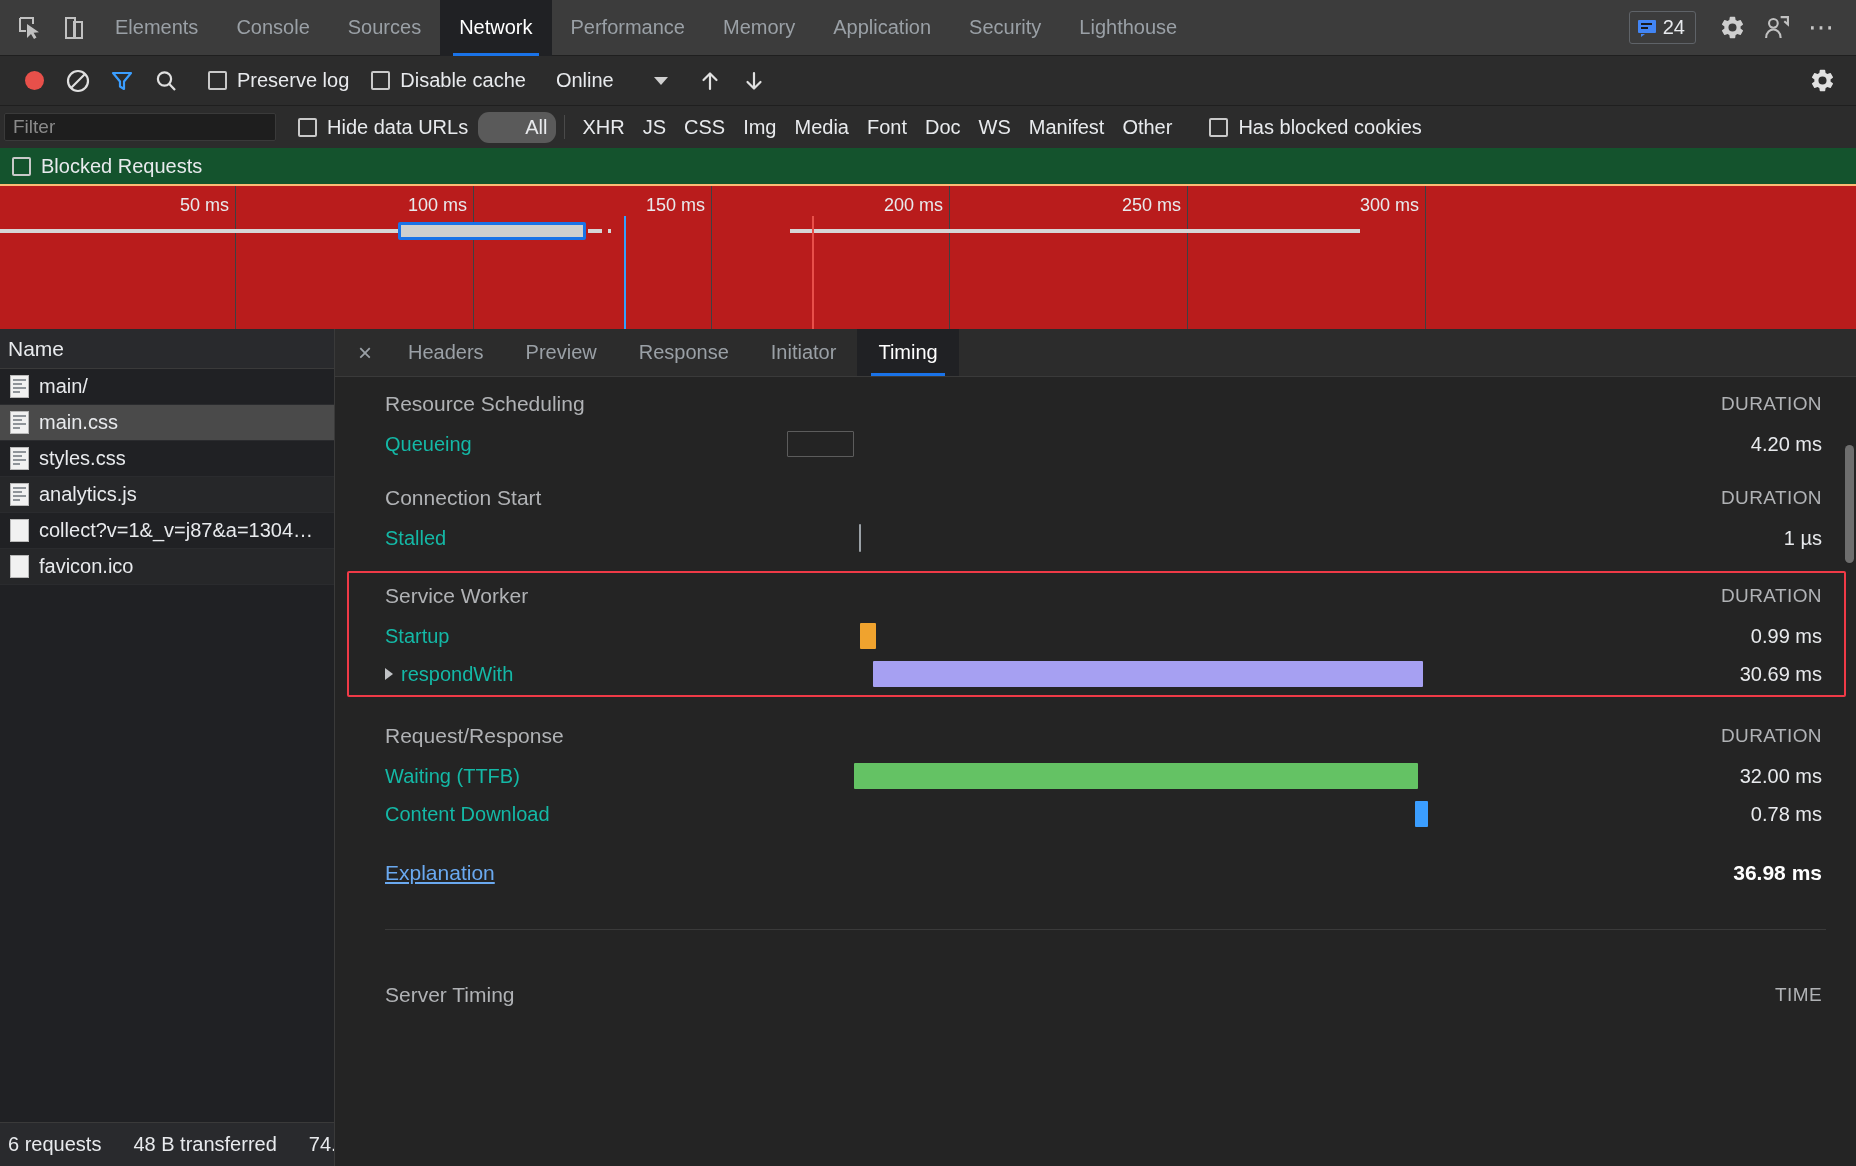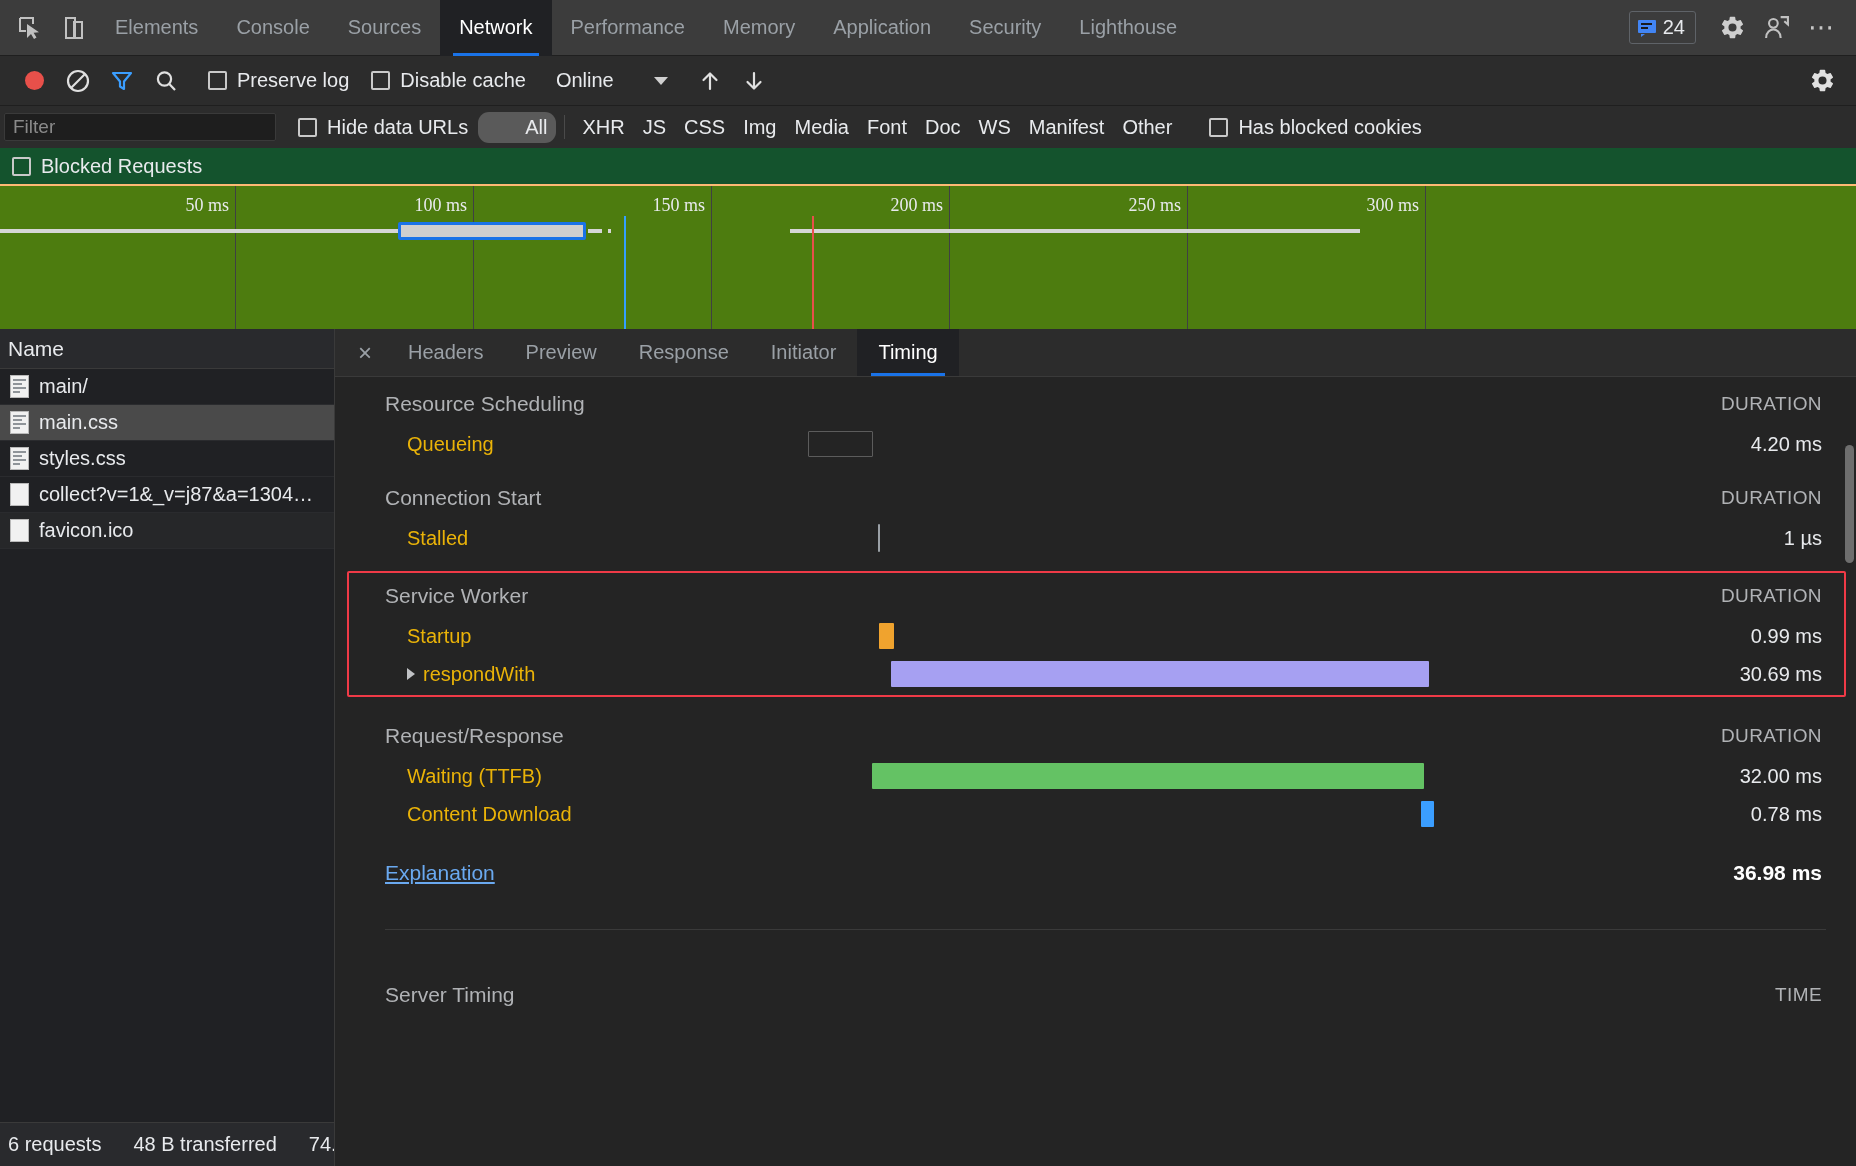--- a/index.html
+++ b/index.html
@@ -99,21 +99,21 @@
 
   
   .blockedrow {
     height: 38px; min-height: 38px;
     background: #14532d;
     display: flex; padding-left: 12px;
     border-bottom: 2px solid #fdba74;
   }
 
   
-  .overview { height: 143px; min-height: 143px; background: #4d7c0f; position: relative; overflow: hidden; font-family: Liberation Serif, serif; }
+  .overview { height: 143px; min-height: 143px; background: #b91c1c; position: relative; overflow: hidden; }
   .ruler { position: absolute; inset: 0; }
   .rtick { position: absolute; top: 0; bottom: 0; width: 1px; background: #3f4042; }
   .rlabel { position: absolute; top: 9px; font-size: 18px; color: #e8eaed; transform: translateX(-100%); padding-right: 6px; }
   .ov-bar { position: absolute; height: 4px; background: #d6d6d6; }
   .ov-sel {
     position: absolute; border: 3px solid #1a73e8; background: #cfcfcf;
     border-radius: 2px;
   }
   .ov-vline { position: absolute; width: 2px; top: 30px; bottom: 0; }
   .ov-dot { position: absolute; width: 3px; height: 4px; background: #d6d6d6; }
@@ -187,21 +187,21 @@
   .tsec-head {
     display: flex; align-items: center; justify-content: space-between;
     height: 42px; padding: 0 30px 0 26px;
   }
   .tsec-title { font-size: 21px; color: #b0b2b5; }
   .tsec-dur { font-size: 19px; color: #b0b2b5; letter-spacing: .4px; }
   .trow {
     display: flex; align-items: center;
     height: 38px; padding: 0 30px 0 26px; position: relative;
   }
-  .trow-label { font-size: 20px; color: #eab308; width: 330px; flex: 0 0 auto; display: flex; align-items: center; gap: 6px; margin-left: 22px; }
+  .trow-label { font-size: 20px; color: #14b8a6; width: 330px; flex: 0 0 auto; display: flex; align-items: center; gap: 6px; }
   .tri { width: 0; height: 0; border-top: 6px solid transparent; border-bottom: 6px solid transparent; border-left: 8px solid #c0c2c5; margin-right: 2px; }
   .trow-track { flex: 1; position: relative; height: 28px; }
   .tbar { position: absolute; top: 50%; transform: translateY(-50%); height: 26px; border-radius: 1px; }
   .tbar.hollow { background: transparent; border: 1px solid #5c5c5c; }
   .tbar.thin { height: 28px; width: 2px; background: #9aa0a6; }
   .trow-dur { font-size: 20px; color: #e8eaed; width: 145px; text-align: right; flex: 0 0 auto; }
   .explain-row { display: flex; align-items: center; height: 52px; padding: 0 30px 0 26px; }
   .explain-link { font-size: 21px; color: #6aa9f0; text-decoration: underline; cursor: pointer; }
   .explain-total { margin-left: auto; font-size: 21px; font-weight: bold; color: #ffffff; }
   .hl-box {
@@ -413,20 +413,24 @@
           <span class="rl-name">main/</span>
         </div>
         <div class="rl-row selected">
           <span class="doc-ico lines"></span>
           <span class="rl-name">main.css</span>
         </div>
         <div class="rl-row">
           <span class="doc-ico lines"></span>
           <span class="rl-name">styles.css</span>
         </div>
+        <div class="rl-row alt">
+          <span class="doc-ico lines"></span>
+          <span class="rl-name">analytics.js</span>
+        </div>
         <div class="rl-row">
           <span class="doc-ico"></span>
           <span class="rl-name">collect?v=1&amp;_v=j87&amp;a=1304…</span>
         </div>
         <div class="rl-row alt">
           <span class="doc-ico"></span>
           <span class="rl-name">favicon.ico</span>
         </div>
       </div>
       <div class="statusbar">

